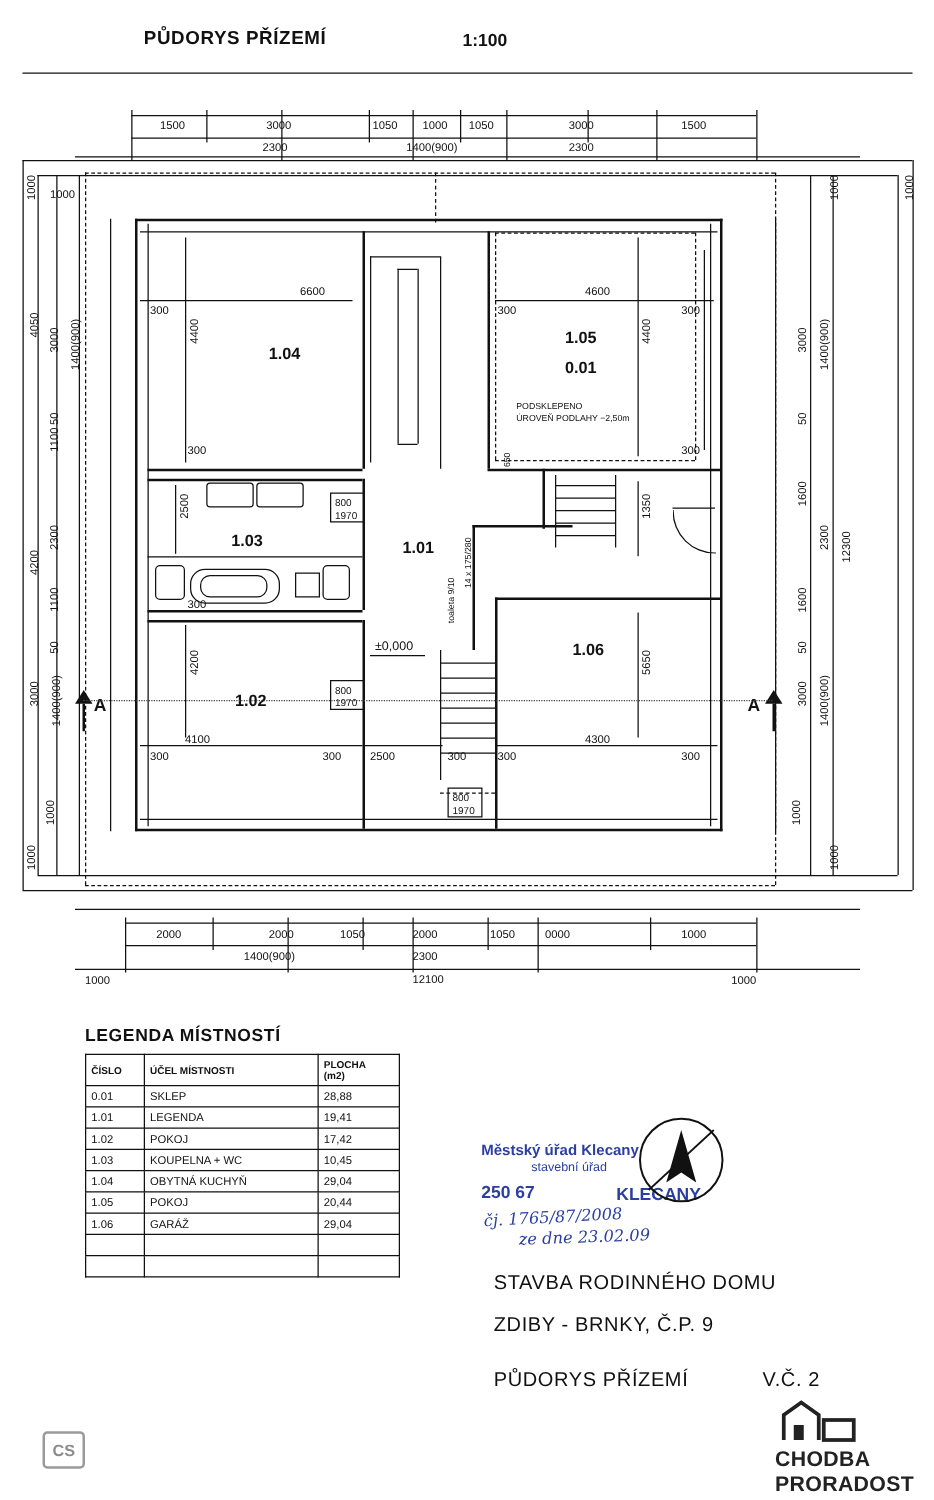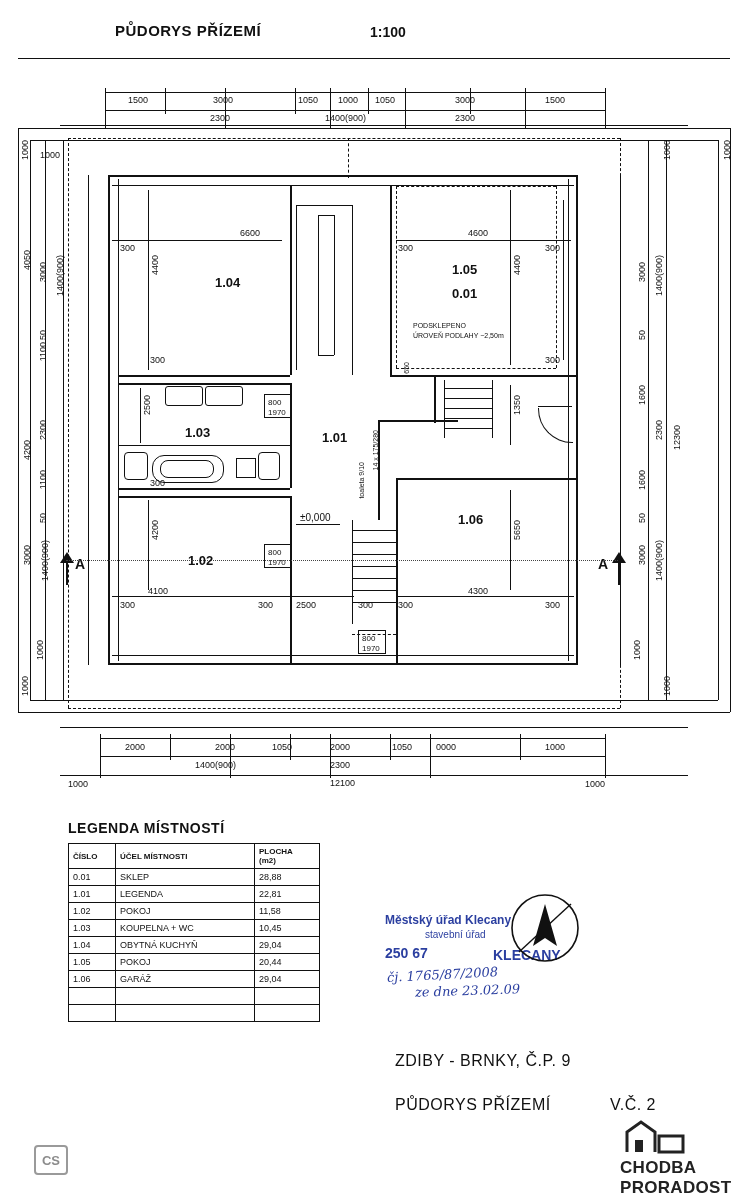--- a/index.html
+++ b/index.html
@@ -327,26 +327,26 @@
     </thead>
     <tbody>
       <tr>
           <td>0.01</td>
           <td>SKLEP</td>
           <td>28,88</td>
         </tr>
       <tr>
           <td>1.01</td>
           <td>LEGENDA</td>
-          <td>22,81</td>
+          <td>19,41</td>
         </tr>
       <tr>
           <td>1.02</td>
           <td>POKOJ</td>
-          <td>11,58</td>
+          <td>17,42</td>
         </tr>
       <tr>
           <td>1.03</td>
           <td>KOUPELNA + WC</td>
           <td>10,45</td>
         </tr>
       <tr>
           <td>1.04</td>
           <td>OBYTNÁ KUCHYŇ</td>
           <td>29,04</td>
@@ -382,20 +382,21 @@
     <div class="hand1">čj. 1765/87/2008</div>
     <div class="hand2">ze dne 23.02.09</div>
   </div>
 
   <svg class="compass" viewBox="0 0 80 80">
     <circle cx="40" cy="40" r="33" fill="none" stroke="#111" stroke-width="1.6"></circle>
     <line x1="14" y1="64" x2="66" y2="16" stroke="#111" stroke-width="1.4"></line>
     <polygon points="40,16 52,58 40,50 28,58" fill="#111"></polygon>
   </svg>
 
+  <div class="bt" style="left:395px;top:1018px;">STAVBA RODINNÉHO DOMU</div>
   <div class="bt" style="left:395px;top:1052px;">ZDIBY - BRNKY, Č.P. 9</div>
   <div class="bt" style="left:395px;top:1096px;">PŮDORYS PŘÍZEMÍ</div>
   <div class="bt" style="left:610px;top:1096px;">V.Č. 2</div>
 
   <div class="cs-badge">CS</div>
 
   <svg class="rp-logo" viewBox="0 0 60 36">
     <polyline points="2,34 2,14 16,4 30,14 30,34" fill="none" stroke="#222" stroke-width="3"></polyline>
     <rect x="34" y="18" width="24" height="16" fill="none" stroke="#222" stroke-width="3"></rect>
     <rect x="10" y="22" width="8" height="12" fill="#222"></rect>

